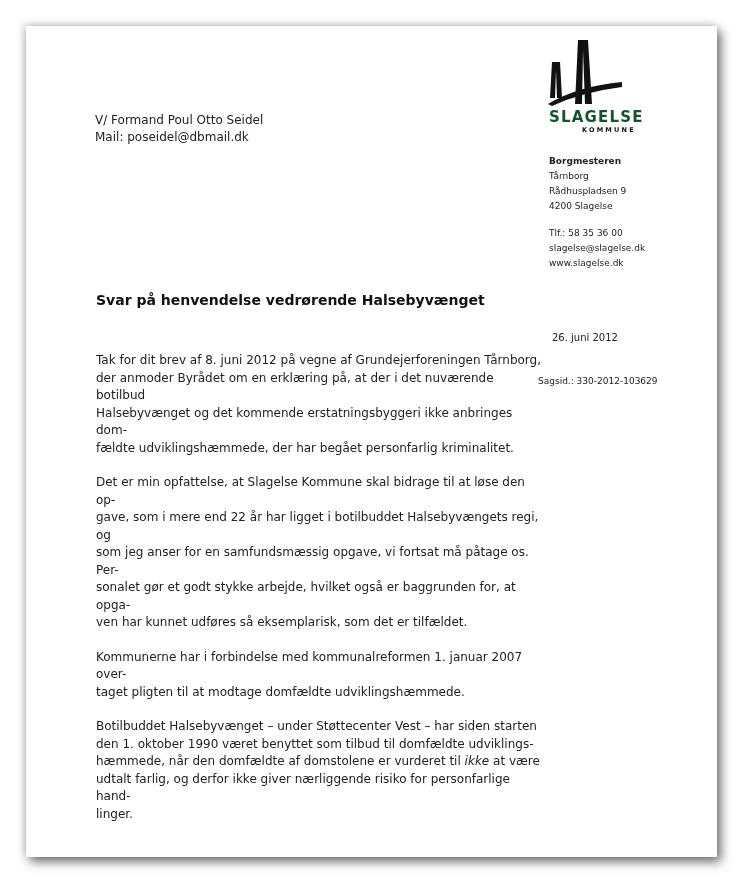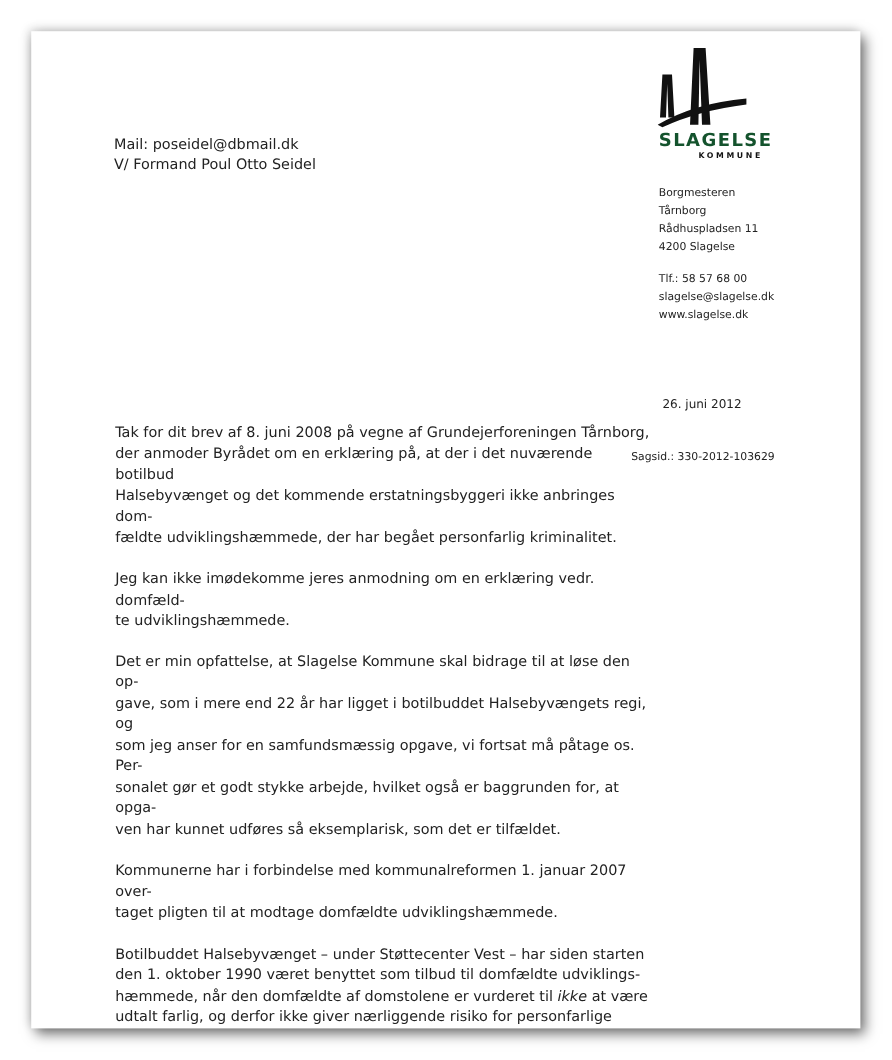--- a/index.html
+++ b/index.html
@@ -66,32 +66,32 @@
       color: #222;
     }
     .sender {
       position: absolute;
       left: 523px;
       top: 128px;
       font-size: 9px;
       line-height: 15px;
       color: #222;
     }
-    .sender .title { font-weight: normal; }
+    .sender .title { font-weight: bold; }
     .sender .gap { height: 12px; }
     .meta-date {
       position: absolute;
       left: 526px;
       top: 306px;
       font-size: 10px;
       color: #222;
     }
     .meta-case {
       position: absolute;
-      left: 500px;
+      left: 512px;
       top: 350px;
       font-size: 9px;
       color: #222;
       text-align: right;
     }
     .subject {
       position: absolute;
       left: 70px;
       top: 266px;
       font-size: 14px;
@@ -127,46 +127,45 @@
 
         <polygon points="30,6 40,6 44,70 37,70 35,16 34,70 27,70" fill="#111"></polygon>
 
         <path d="M0,70 Q30,52 74,48 L74,53 Q34,58 4,72 Z" fill="#111"></path>
       </svg>
     </div>
     <div class="logo-name">SLAGELSE</div>
     <div class="logo-sub">KOMMUNE</div>
 
     <div class="recipient">
+      <div>V/ Formand Poul Otto Seidel</div>
       <div>Mail: poseidel@dbmail.dk</div>
-      <div>V/ Formand Poul Otto Seidel</div>
     </div>
 
     <div class="sender">
       <div class="title">Borgmesteren</div>
       <div>Tårnborg</div>
-      <div>Rådhuspladsen 11</div>
+      <div>Rådhuspladsen 9</div>
       <div>4200 Slagelse</div>
       <div class="gap"></div>
-      <div>Tlf.: 58 57 68 00</div>
+      <div>Tlf.: 58 35 36 00</div>
       <div>slagelse@slagelse.dk</div>
       <div>www.slagelse.dk</div>
     </div>
 
+    <div class="subject">Svar på henvendelse vedrørende Halsebyvænget</div>
 
     <div class="meta-date">26. juni 2012</div>
     <div class="meta-case">Sagsid.: 330-2012-103629</div>
 
     <div class="body">
-      <p>Tak for dit brev af 8. juni 2008 på vegne af Grundejerforeningen Tårnborg,
+      <p>Tak for dit brev af 8. juni 2012 på vegne af Grundejerforeningen Tårnborg,
 der anmoder Byrådet om en erklæring på, at der i det nuværende botilbud
 Halsebyvænget og det kommende erstatningsbyggeri ikke anbringes dom-
 fældte udviklingshæmmede, der har begået personfarlig kriminalitet.</p>
-      <p class="p2">Jeg kan ikke imødekomme jeres anmodning om en erklæring vedr. domfæld-
-te udviklingshæmmede.</p>
       <p>Det er min opfattelse, at Slagelse Kommune skal bidrage til at løse den op-
 gave, som i mere end 22 år har ligget i botilbuddet Halsebyvængets regi, og
 som jeg anser for en samfundsmæssig opgave, vi fortsat må påtage os. Per-
 sonalet gør et godt stykke arbejde, hvilket også er baggrunden for, at opga-
 ven har kunnet udføres så eksemplarisk, som det er tilfældet.</p>
       <p>Kommunerne har i forbindelse med kommunalreformen 1. januar 2007 over-
 taget pligten til at modtage domfældte udviklingshæmmede.</p>
       <p><span>Botilbuddet Halsebyvænget – under Støttecenter Vest – har siden starten
 den 1. oktober 1990 været benyttet som tilbud til domfældte udviklings-
 hæmmede, når den domfældte af domstolene er vurderet til </span><em>ikke</em><span> at være

